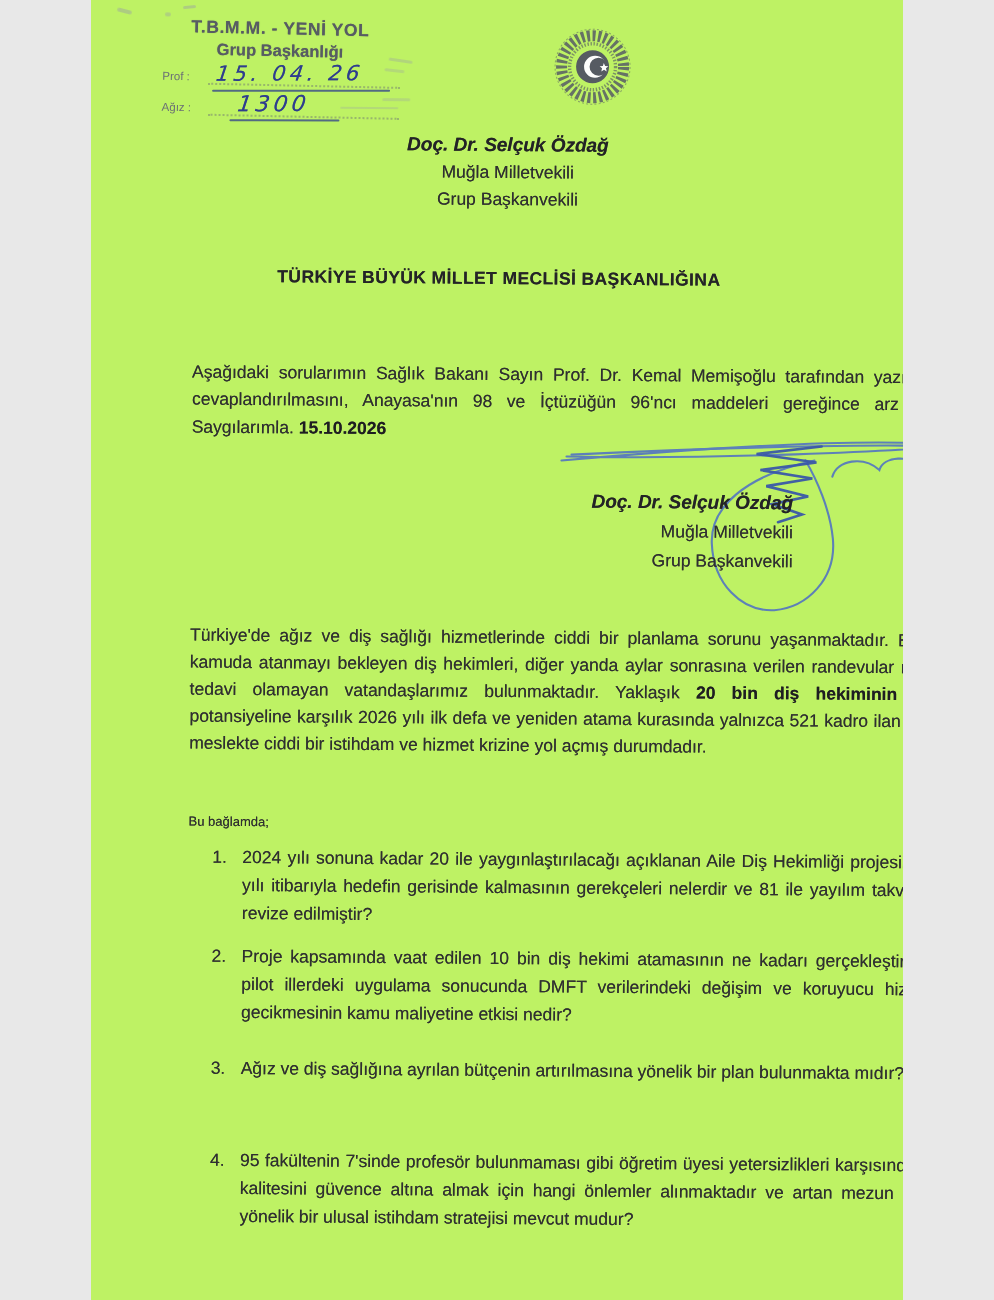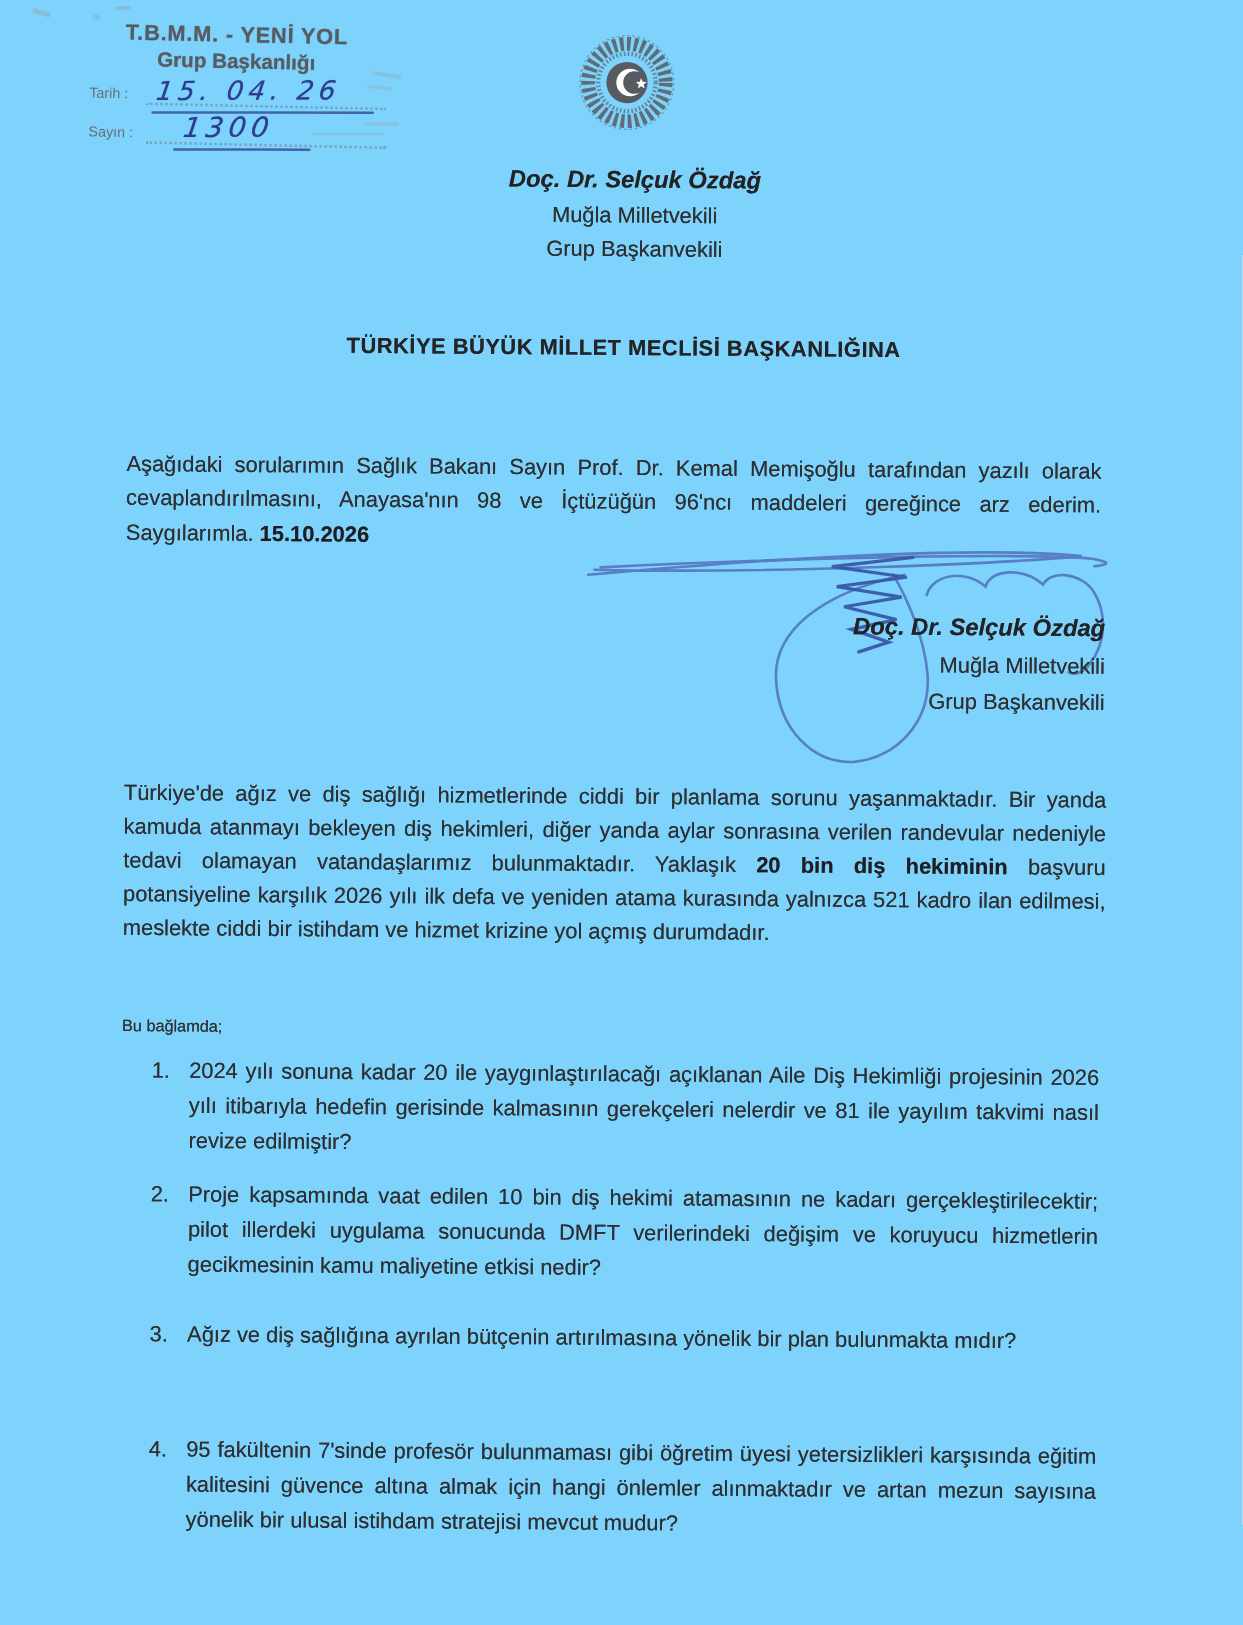--- a/index.html
+++ b/index.html
@@ -1,18 +1,18 @@
 <!DOCTYPE html>
 <html lang="tr"><head>
 <meta charset="utf-8">
 <style>
   html,body{margin:0;padding:0;background:#e8e8e8;}
   .page{
-    position:relative;width:994px;height:1300px;margin:0 auto;
-    background:#7dd3fc;overflow:hidden;
+    position:relative;width:812px;height:1300px;margin:0 auto;
+    background:#bef264;overflow:hidden;
     font-family:"Liberation Sans",sans-serif;color:#2f2f31;
   }
   .tilt{position:absolute;inset:0;transform:rotate(0.45deg);transform-origin:50% 40%;}
   .doc-text{text-shadow:0 0 0.5px rgba(40,40,42,.75);}
 
   
   .stamp{position:absolute;left:60px;top:20px;width:250px;transform:rotate(0.8deg);color:#575c63;}
   .stamp-title{font-weight:bold;font-size:17.5px;text-align:center;letter-spacing:.6px;
     text-shadow:0 0 .7px rgba(87,92,99,.8);}
   .stamp-sub{font-weight:bold;font-size:16.5px;text-align:center;margin-top:2px;
@@ -74,27 +74,27 @@
     <div class="smudge" style="left:88px;top:8px;width:13px;height:3px;opacity:.45;transform:rotate(-6deg);"></div>
     <div class="smudge" style="left:294px;top:60px;width:24px;height:3px;opacity:.35;transform:rotate(8deg);"></div>
     <div class="smudge" style="left:290px;top:70px;width:20px;height:3px;opacity:.3;transform:rotate(6deg);"></div>
     <div class="smudge" style="left:246px;top:108px;width:58px;height:2px;opacity:.3;"></div>
     <div class="smudge" style="left:288px;top:99px;width:28px;height:3px;opacity:.3;"></div>
 
     <div class="stamp">
       <div class="stamp-title doc-text">T.B.M.M. - YENİ YOL</div>
       <div class="stamp-sub doc-text">Grup Başkanlığı</div>
       <div class="stamp-row">
-        <span class="stamp-label">Tarih :</span>
+        <span class="stamp-label">Prof :</span>
         <span class="stamp-dotline"></span>
         <span class="hand" style="left:62px;top:-2px;font-size:21px;">15.  04.  26</span>
         <span class="hand-underline" style="left:58px;bottom:0;width:178px;"></span>
       </div>
       <div class="stamp-row">
-        <span class="stamp-label">Sayın :</span>
+        <span class="stamp-label">Ağız :</span>
         <span class="stamp-dotline"></span>
         <span class="hand" style="left:84px;top:-3px;font-size:22px;">1300</span>
         <span class="hand-underline" style="left:76px;bottom:1px;width:110px;"></span>
       </div>
     </div>
 
     <svg class="emblem" viewBox="0 0 84 84" aria-hidden="true">
       <g stroke="#5a6066" fill="none" opacity="0.88">
         <circle cx="42" cy="42" r="31" stroke-width="11" stroke-dasharray="3 2.6"></circle>
         <circle cx="42" cy="42" r="37.5" stroke-width="1" stroke-dasharray="2 2.2" opacity=".6"></circle>

